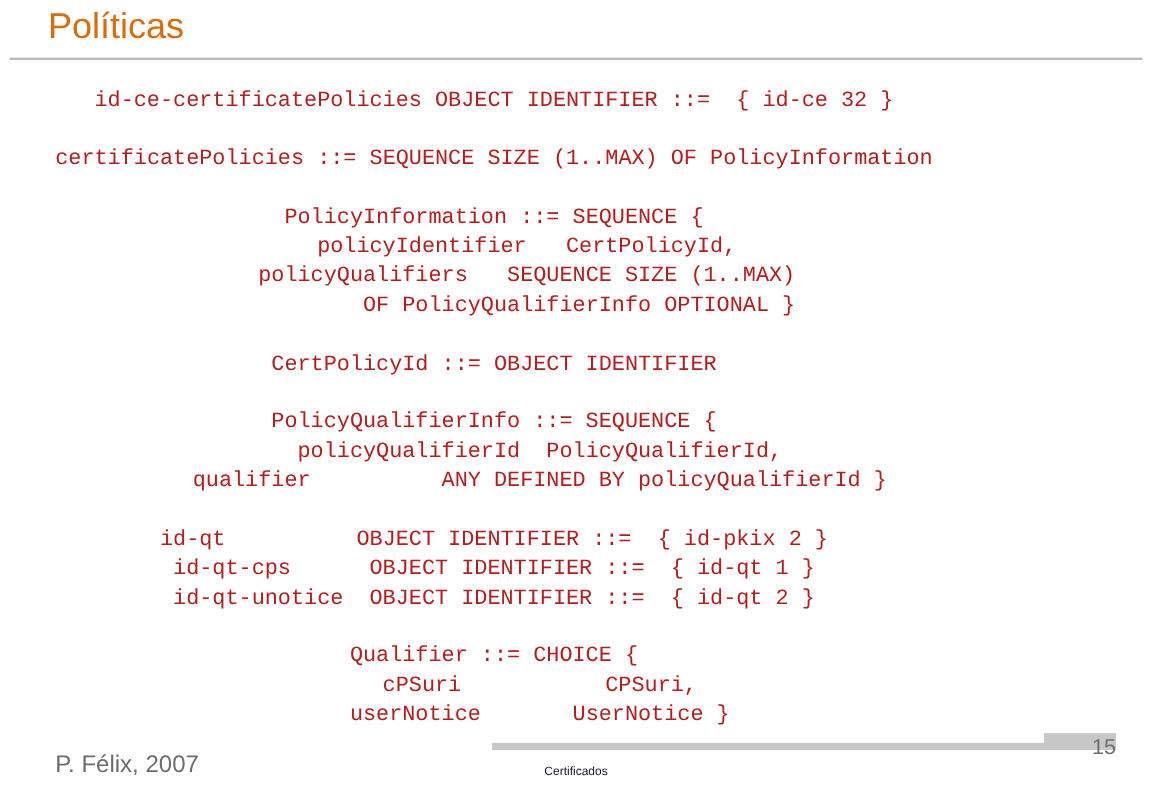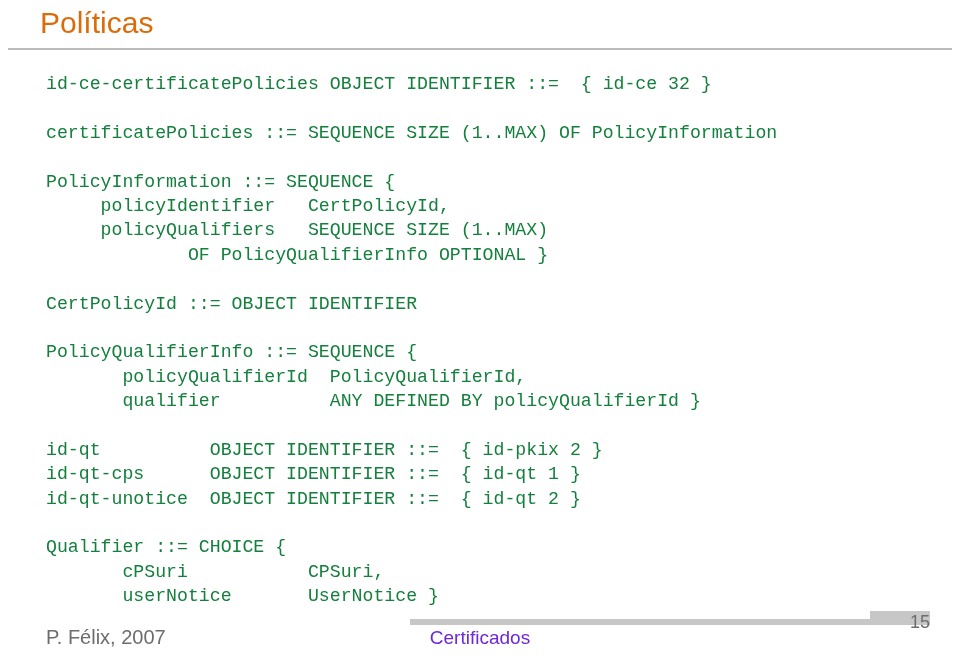--- a/index.html
+++ b/index.html
@@ -32,22 +32,23 @@
     height: 2px;
     background: #bcbcbc;
   }
   .code {
     position: absolute;
     top: 72px;
     left: 46px;
     font-family: "Courier New", Courier, monospace;
     font-size: 18.2px;
     line-height: 1.34;
-    color: #15803d;
+    color: #b91c1c;
     white-space: pre;
+    text-align: center;
   }
   .footer-line {
     position: absolute;
     bottom: 36px;
     right: 30px;
     height: 6px;
     width: 520px;
     background: #c7c7c7;
   }
   .footer-block {
@@ -64,22 +65,22 @@
     left: 46px;
     font-size: 20px;
     color: #6d6d6d;
   }
   .footer-center {
     position: absolute;
     bottom: 12px;
     left: 0;
     width: 960px;
     text-align: center;
-    font-size: 19px;
-    color: #6d28d9;
+    font-size: 10px;
+    color: #0f172a;
   }
   .footer-right {
     position: absolute;
     bottom: 28px;
     right: 30px;
     font-size: 18px;
     color: #6d6d6d;
     text-align: center;
   }
 </style>

